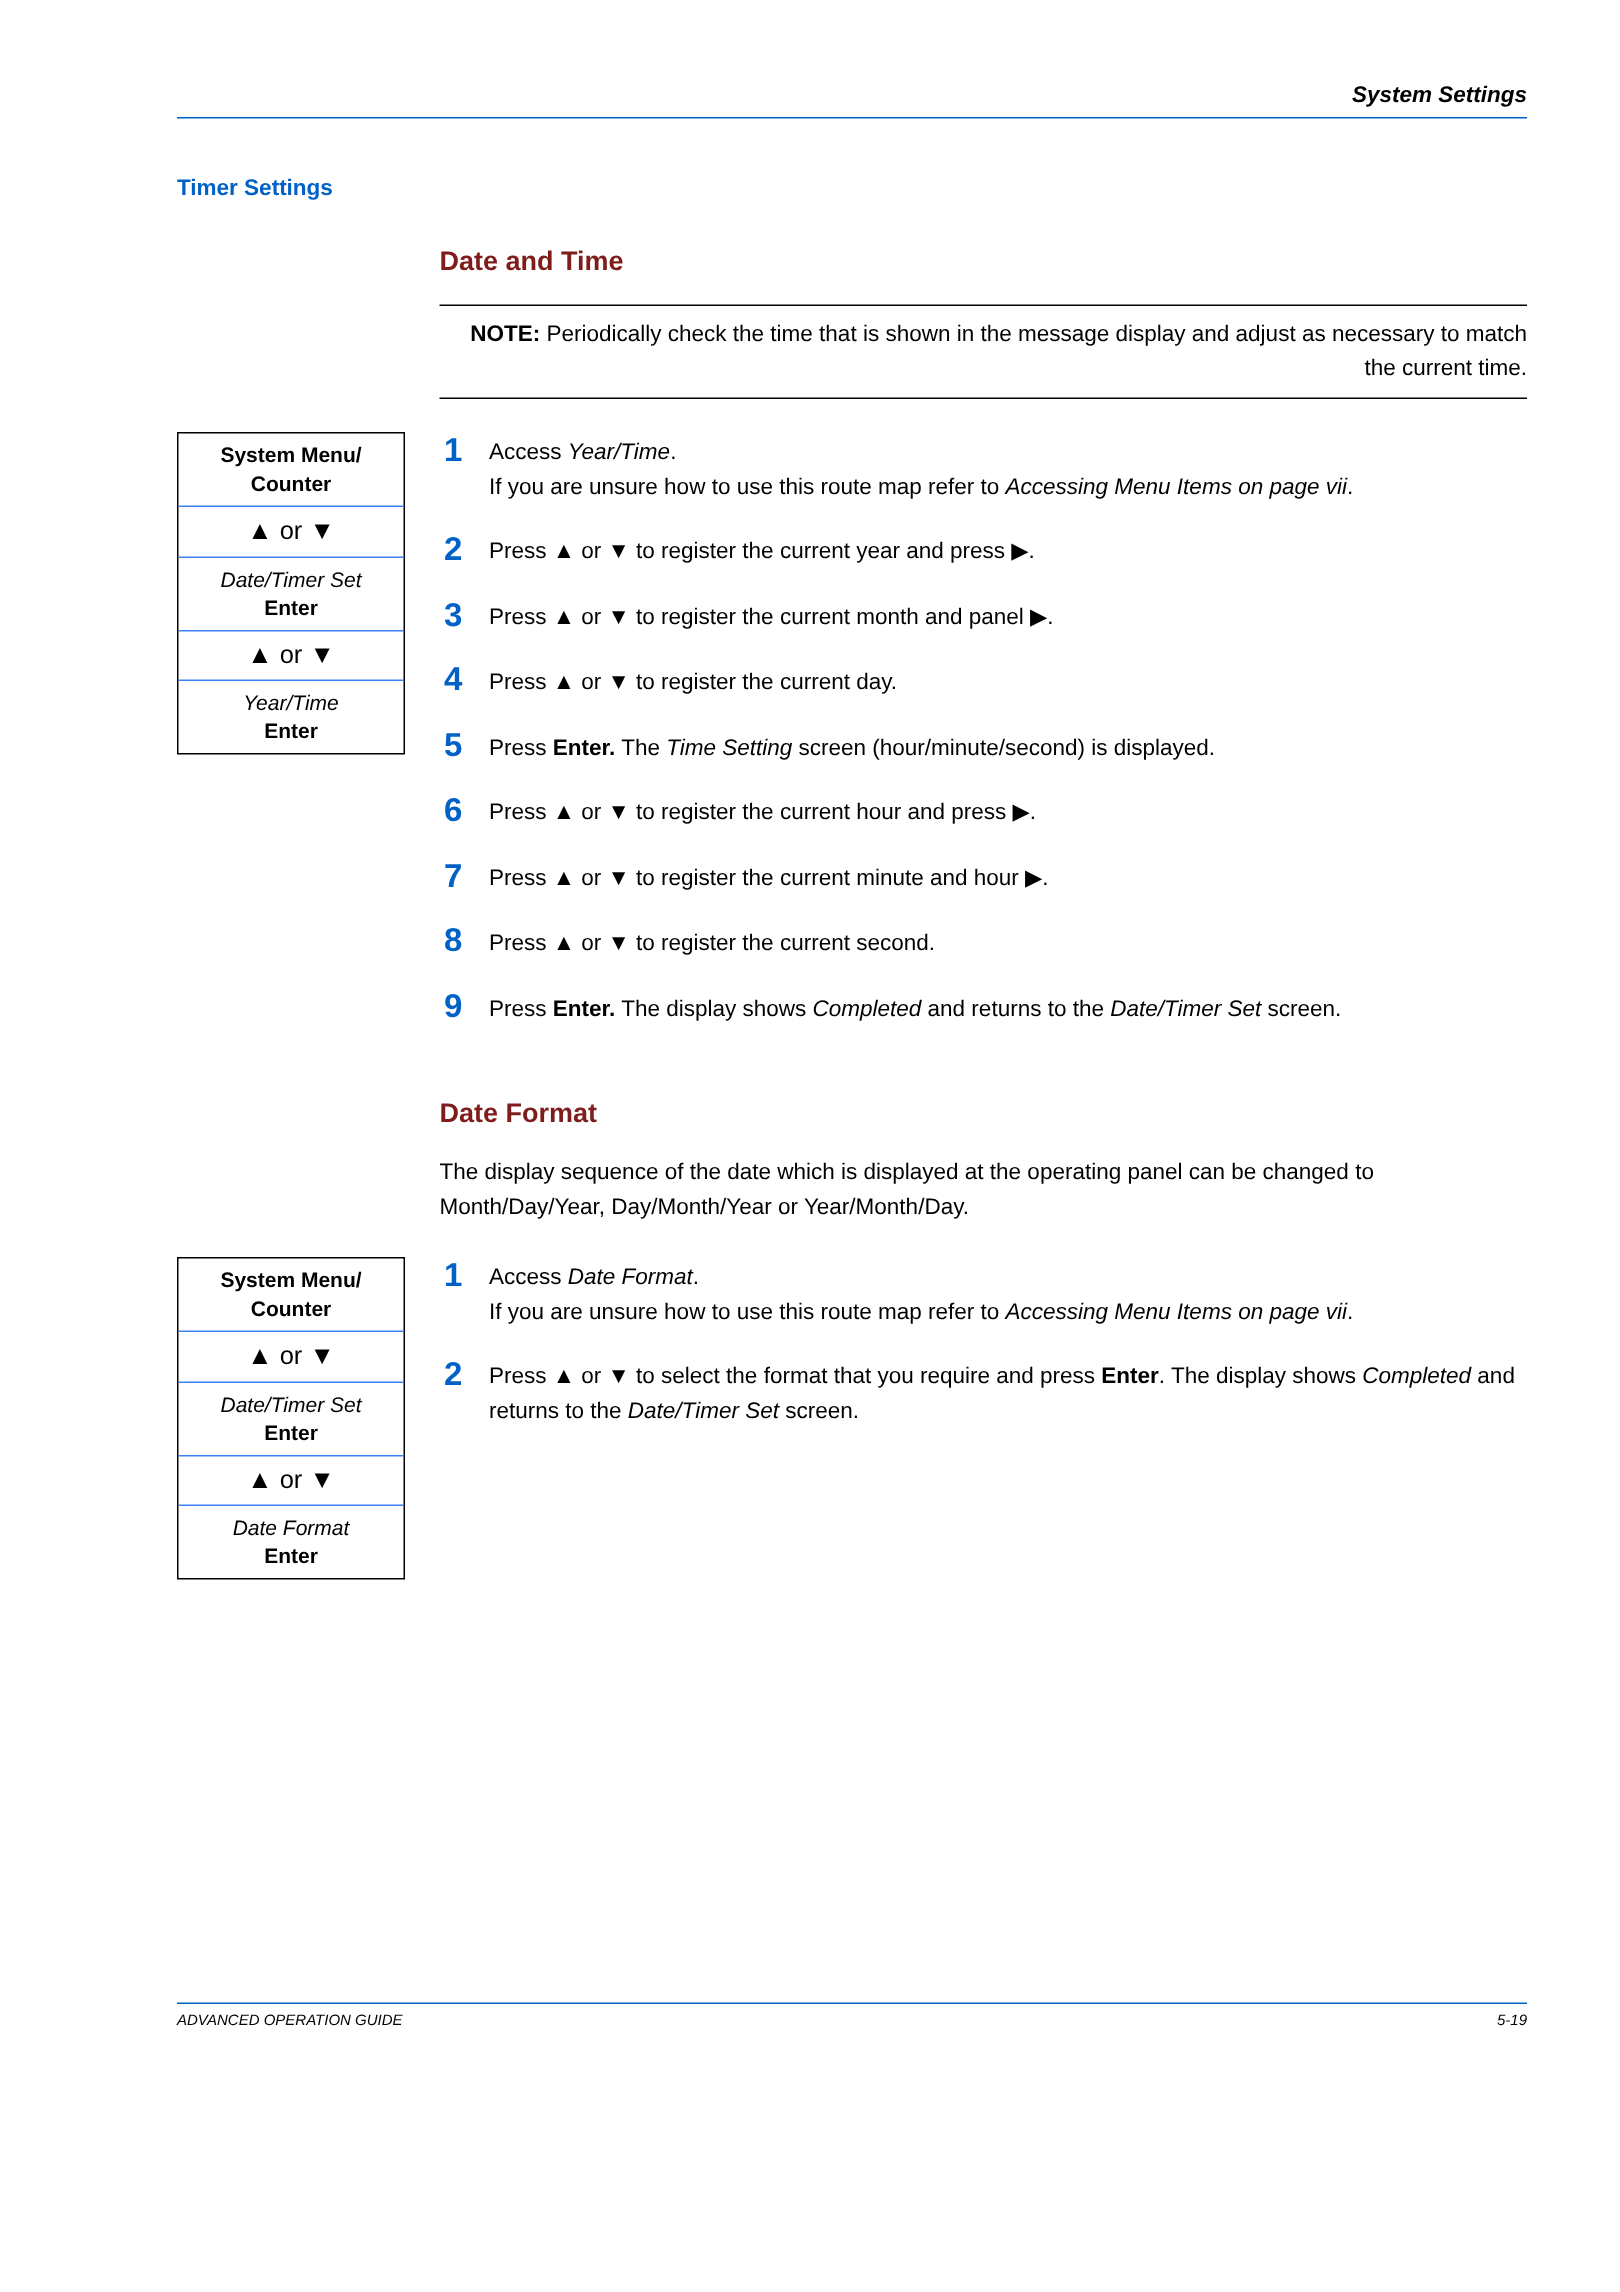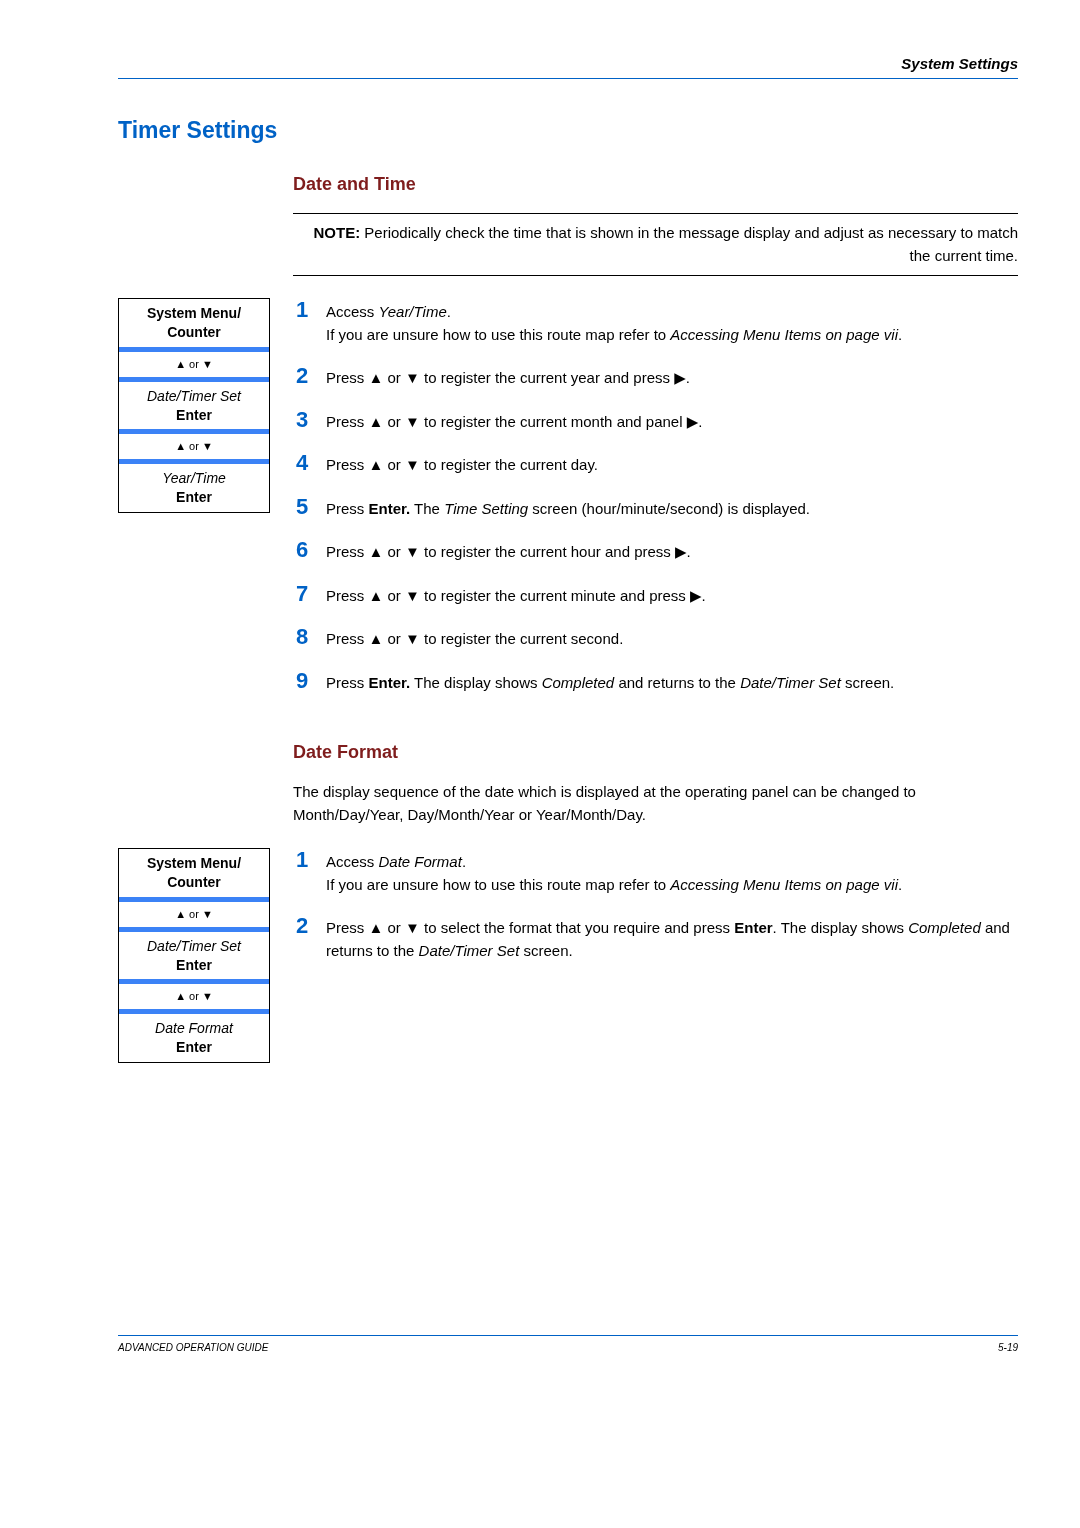--- a/index.html
+++ b/index.html
@@ -31,21 +31,21 @@
     margin: 0;
   }
   .hr-black {
     border: none;
     border-top: 1px solid #000;
     margin: 0;
   }
   .main-heading {
     color: #0062C6;
     font-weight: bold;
-    font-size: 23px;
+    font-size: 15px;
     margin-top: 38px;
   }
   .sub-heading {
     color: #7f1d1d;
     font-weight: bold;
     font-size: 18px;
     margin-left: 175px;
     margin-top: 30px;
     margin-bottom: 18px;
   }
@@ -62,21 +62,21 @@
     align-items: flex-start;
   }
   .route-box {
     width: 150px;
     border: 1px solid #000;
     font-size: 14px;
     text-align: center;
     flex-shrink: 0;
   }
   .route-box .rb-cell {
-    border-bottom: 5px solid #3b82f6;
+    border-bottom: 1px solid #3b82f6;
     padding: 5px 4px;
     line-height: 1.35;
   }
   .route-box .rb-cell:last-child { border-bottom: none; }
   .rb-bold { font-weight: bold; }
   .rb-italic { font-style: italic; }
   .steps {
     margin-left: 26px;
     flex: 1;
   }
@@ -113,21 +113,21 @@
   }
   .footer-row {
     display: flex;
     justify-content: space-between;
     font-style: italic;
     font-size: 10px;
     margin-top: 6px;
   }
   .tri {
     font-family: Arial, sans-serif;
-    font-size: 11px;
+    font-size: 17px;
   }
 </style>
 </head>
 <body>
 
 <div class="page">
 
   <div class="hdr-title">System Settings</div>
   <hr class="hr-blue">
 
@@ -186,21 +186,21 @@
         <div class="txt">
           <span>Press </span><span class="bd">Enter.</span><span> The </span><span class="it">Time Setting</span><span> screen (hour/minute/second) is displayed.</span>
         </div>
       </div>
       <div class="step">
         <div class="num">6</div>
         <div class="txt">Press ▲ or ▼ to register the current hour and press ▶.</div>
       </div>
       <div class="step">
         <div class="num">7</div>
-        <div class="txt">Press ▲ or ▼ to register the current minute and press ▶.</div>
+        <div class="txt">Press ▲ or ▼ to register the current minute and hour ▶.</div>
       </div>
       <div class="step">
         <div class="num">8</div>
         <div class="txt">Press ▲ or ▼ to register the current second.</div>
       </div>
       <div class="step">
         <div class="num">9</div>
         <div class="txt">
           <span>Press </span><span class="bd">Enter.</span><span> The display shows </span><span class="it">Completed</span><span> and returns to the </span><span class="it">Date/Timer Set</span><span> screen.</span>
         </div>

